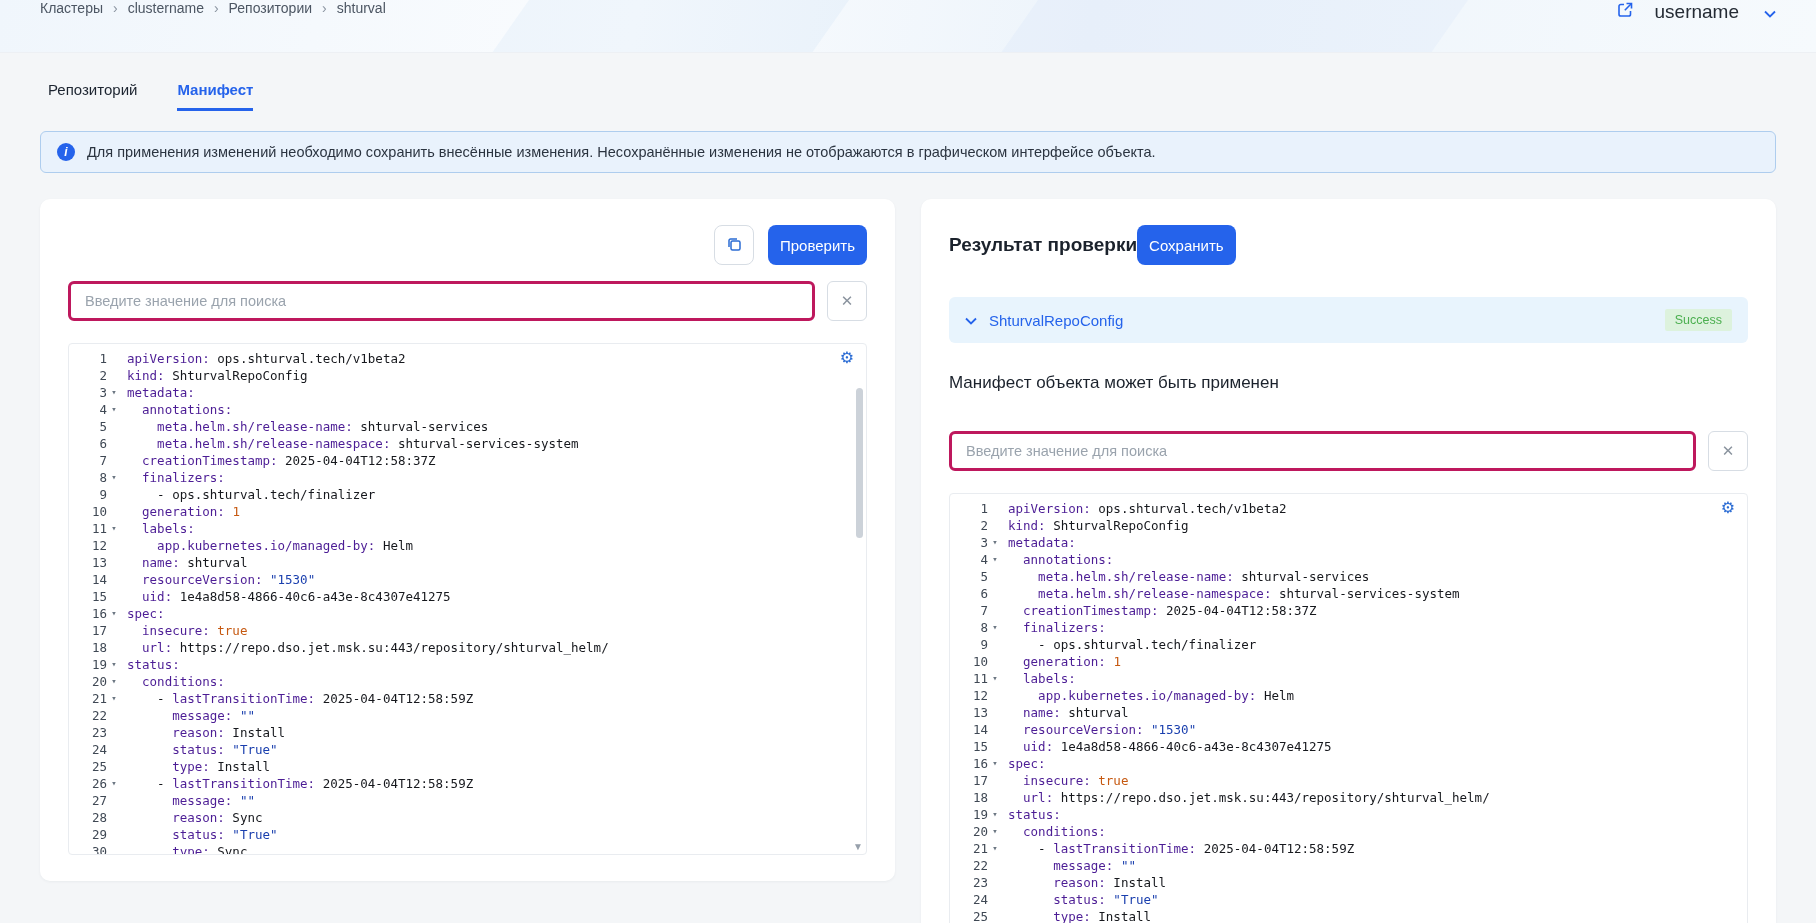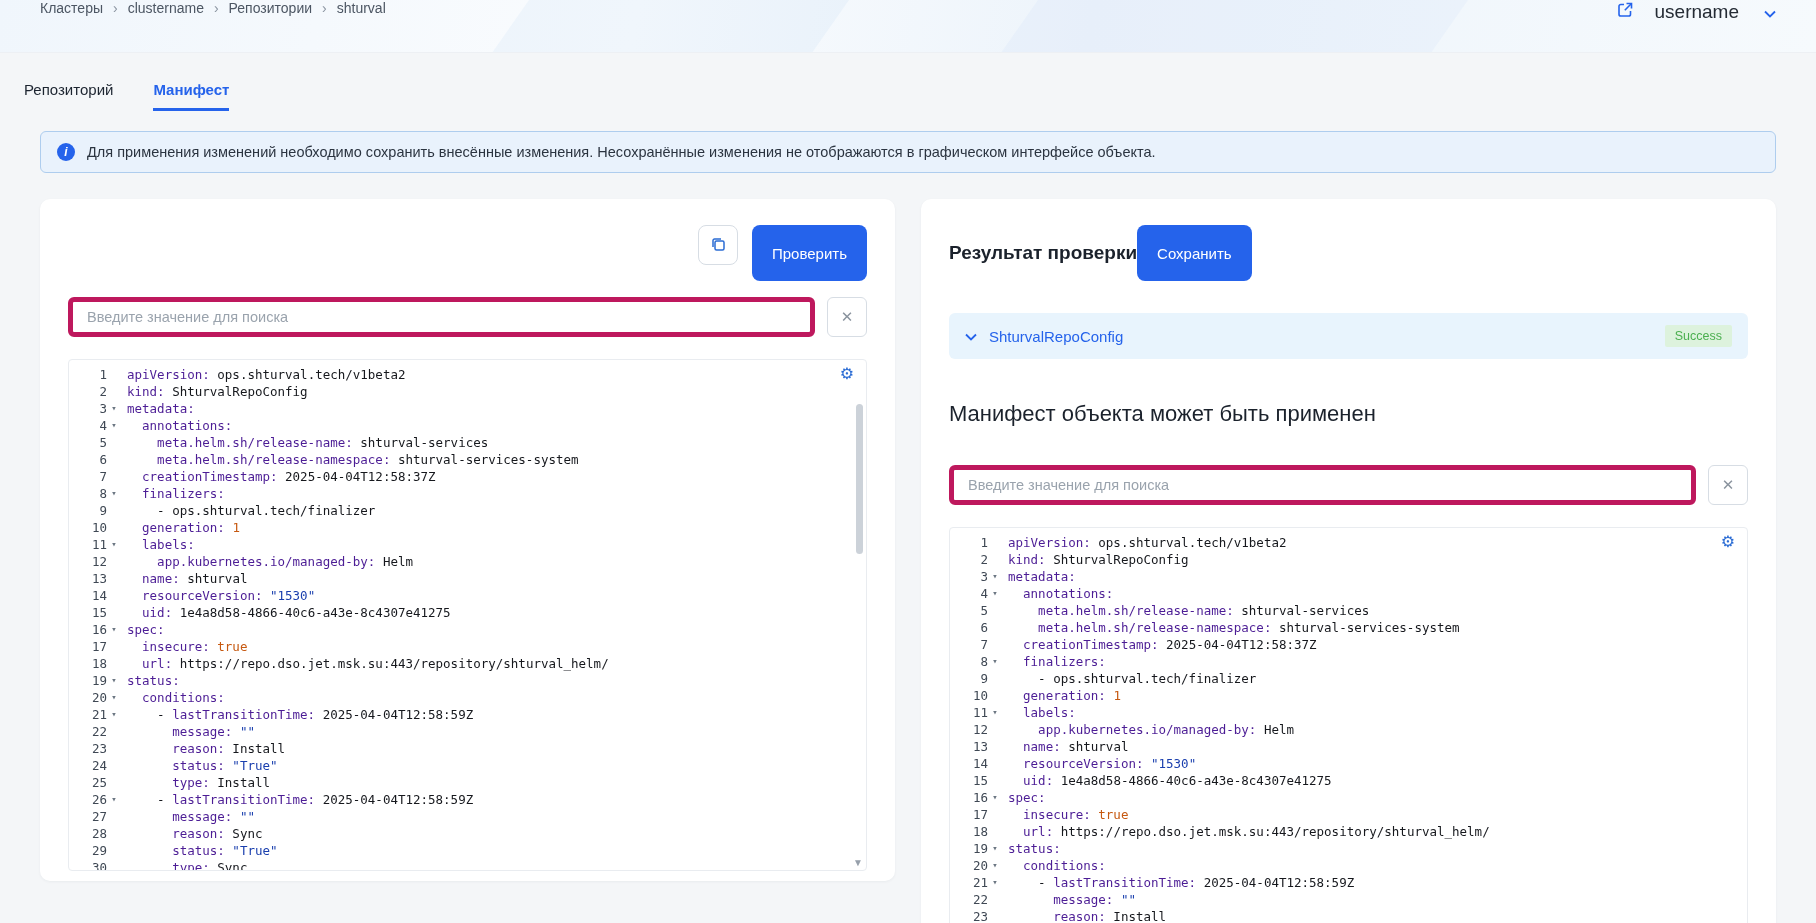--- a/index.html
+++ b/index.html
@@ -16,45 +16,45 @@
   .header::after{content:"";position:absolute;left:56%;top:-45px;width:430px;height:150px;
                  background:rgba(130,175,230,.06);transform:skewX(-35deg)}
   .breadcrumbs{display:flex;align-items:center;gap:10px;font-size:14px;color:#4c5663;position:relative;z-index:1}
   .crumb{cursor:pointer}
   .crumb-sep{color:#8b95a1;font-size:14px}
   .header-right{display:flex;align-items:center;gap:20px;position:relative;z-index:1}
   .share-btn{display:flex;align-items:center;justify-content:center;cursor:pointer;background:none;border:none;padding:0}
   .user{display:flex;align-items:center;gap:25px;font-size:19px;color:#242b34;cursor:pointer}
 
   
-  .tabs{display:flex;gap:40px;margin:28px 0 0 24px}
+  .tabs{display:flex;gap:40px;margin:28px 0 0 48px}
   .tab{font-size:15px;padding-bottom:10px;color:#1c2430;cursor:pointer}
   .tab.active{color:#2563eb;border-bottom:3px solid #2563eb;font-weight:600}
 
   
   .banner{margin:20px 40px 0;height:42px;display:flex;align-items:center;gap:12px;
           background:#e9f2fc;border:1px solid #aecdee;border-radius:6px;padding:0 16px;
           font-size:14.5px;color:#2b3440}
   .info-icon{flex:0 0 18px;width:18px;height:18px;border-radius:50%;background:#2563eb;color:#fff;
              font-size:12px;font-style:italic;font-weight:700;display:flex;align-items:center;justify-content:center}
 
   
   .cards{display:flex;gap:26px;margin:26px 40px 0;align-items:flex-start}
   .card{flex:1;background:#fff;border-radius:10px;padding:26px 28px;box-shadow:0 1px 3px rgba(20,30,60,.05)}
   .card-left{height:682px}
   .card-right{min-height:1080px}
 
   .toolbar{display:flex;justify-content:flex-end;gap:14px}
   .icon-btn{width:40px;height:40px;border:1px solid #d7dde4;border-radius:8px;background:#fff;
             display:flex;align-items:center;justify-content:center;cursor:pointer}
-  .btn{height:56px;padding:0 20px;background:#2563eb;color:#fff;border:none;border-radius:8px;
+  .btn{height:40px;padding:0 12px;background:#2563eb;color:#fff;border:none;border-radius:8px;
        font-size:15px;font-family:inherit;cursor:pointer}
 
   .search-row{display:flex;gap:12px;margin-top:16px}
-  .search-input{flex:1;height:40px;border:5px solid #be185d;border-radius:6px;padding:0 14px;
+  .search-input{flex:1;height:40px;border:3px solid #be185d;border-radius:6px;padding:0 14px;
                 font-size:14.5px;color:#333;font-family:inherit;background:#fff}
   .search-input::placeholder{color:#9aa3ad}
   .clear-btn{flex:0 0 40px;width:40px;height:40px;border:1px solid #d7dde4;border-radius:6px;background:#fff;
              color:#8a939e;font-size:15px;display:flex;align-items:center;justify-content:center;cursor:pointer}
 
   
   .editor{position:relative;margin-top:22px;border:1px solid #e9ecf0;border-radius:4px;overflow:hidden;background:#fff}
   .editor.left-ed{height:512px}
   .editor.right-ed{height:560px}
   .editor-body{padding-top:6px;font-family:"DejaVu Sans Mono",monospace;font-size:12.5px;line-height:17px}
@@ -70,21 +70,21 @@
   .sb-thumb{position:absolute;right:3px;top:44px;width:7px;height:150px;background:#ccd2d9;border-radius:4px}
   .sb-down{position:absolute;right:3px;bottom:2px;color:#97a0ab;font-size:10px;line-height:10px}
 
   
   .rc-head{display:flex;align-items:center;}
   .rc-title{font-size:19px;font-weight:600;color:#1b222c}
   .collapse-row{margin-top:32px;background:#e8f4fd;border-radius:6px;height:46px;display:flex;
                 align-items:center;gap:12px;padding:0 16px;cursor:pointer}
   .resource-name{color:#2563eb;font-size:15px}
   .badge{margin-left:auto;background:#ddf2dd;color:#4caf50;font-size:12.5px;padding:4px 10px;border-radius:2px}
-  .result-msg{margin-top:42px;font-size:22px;color:#1b222c}
+  .result-msg{margin-top:30px;font-size:17px;color:#1b222c}
   .search-row.right{margin-top:38px}
 </style>
 </head>
 <body>
 
 <div class="page">
 
   <div class="header">
     <div class="breadcrumbs">
       <span class="crumb">Кластеры</span>

